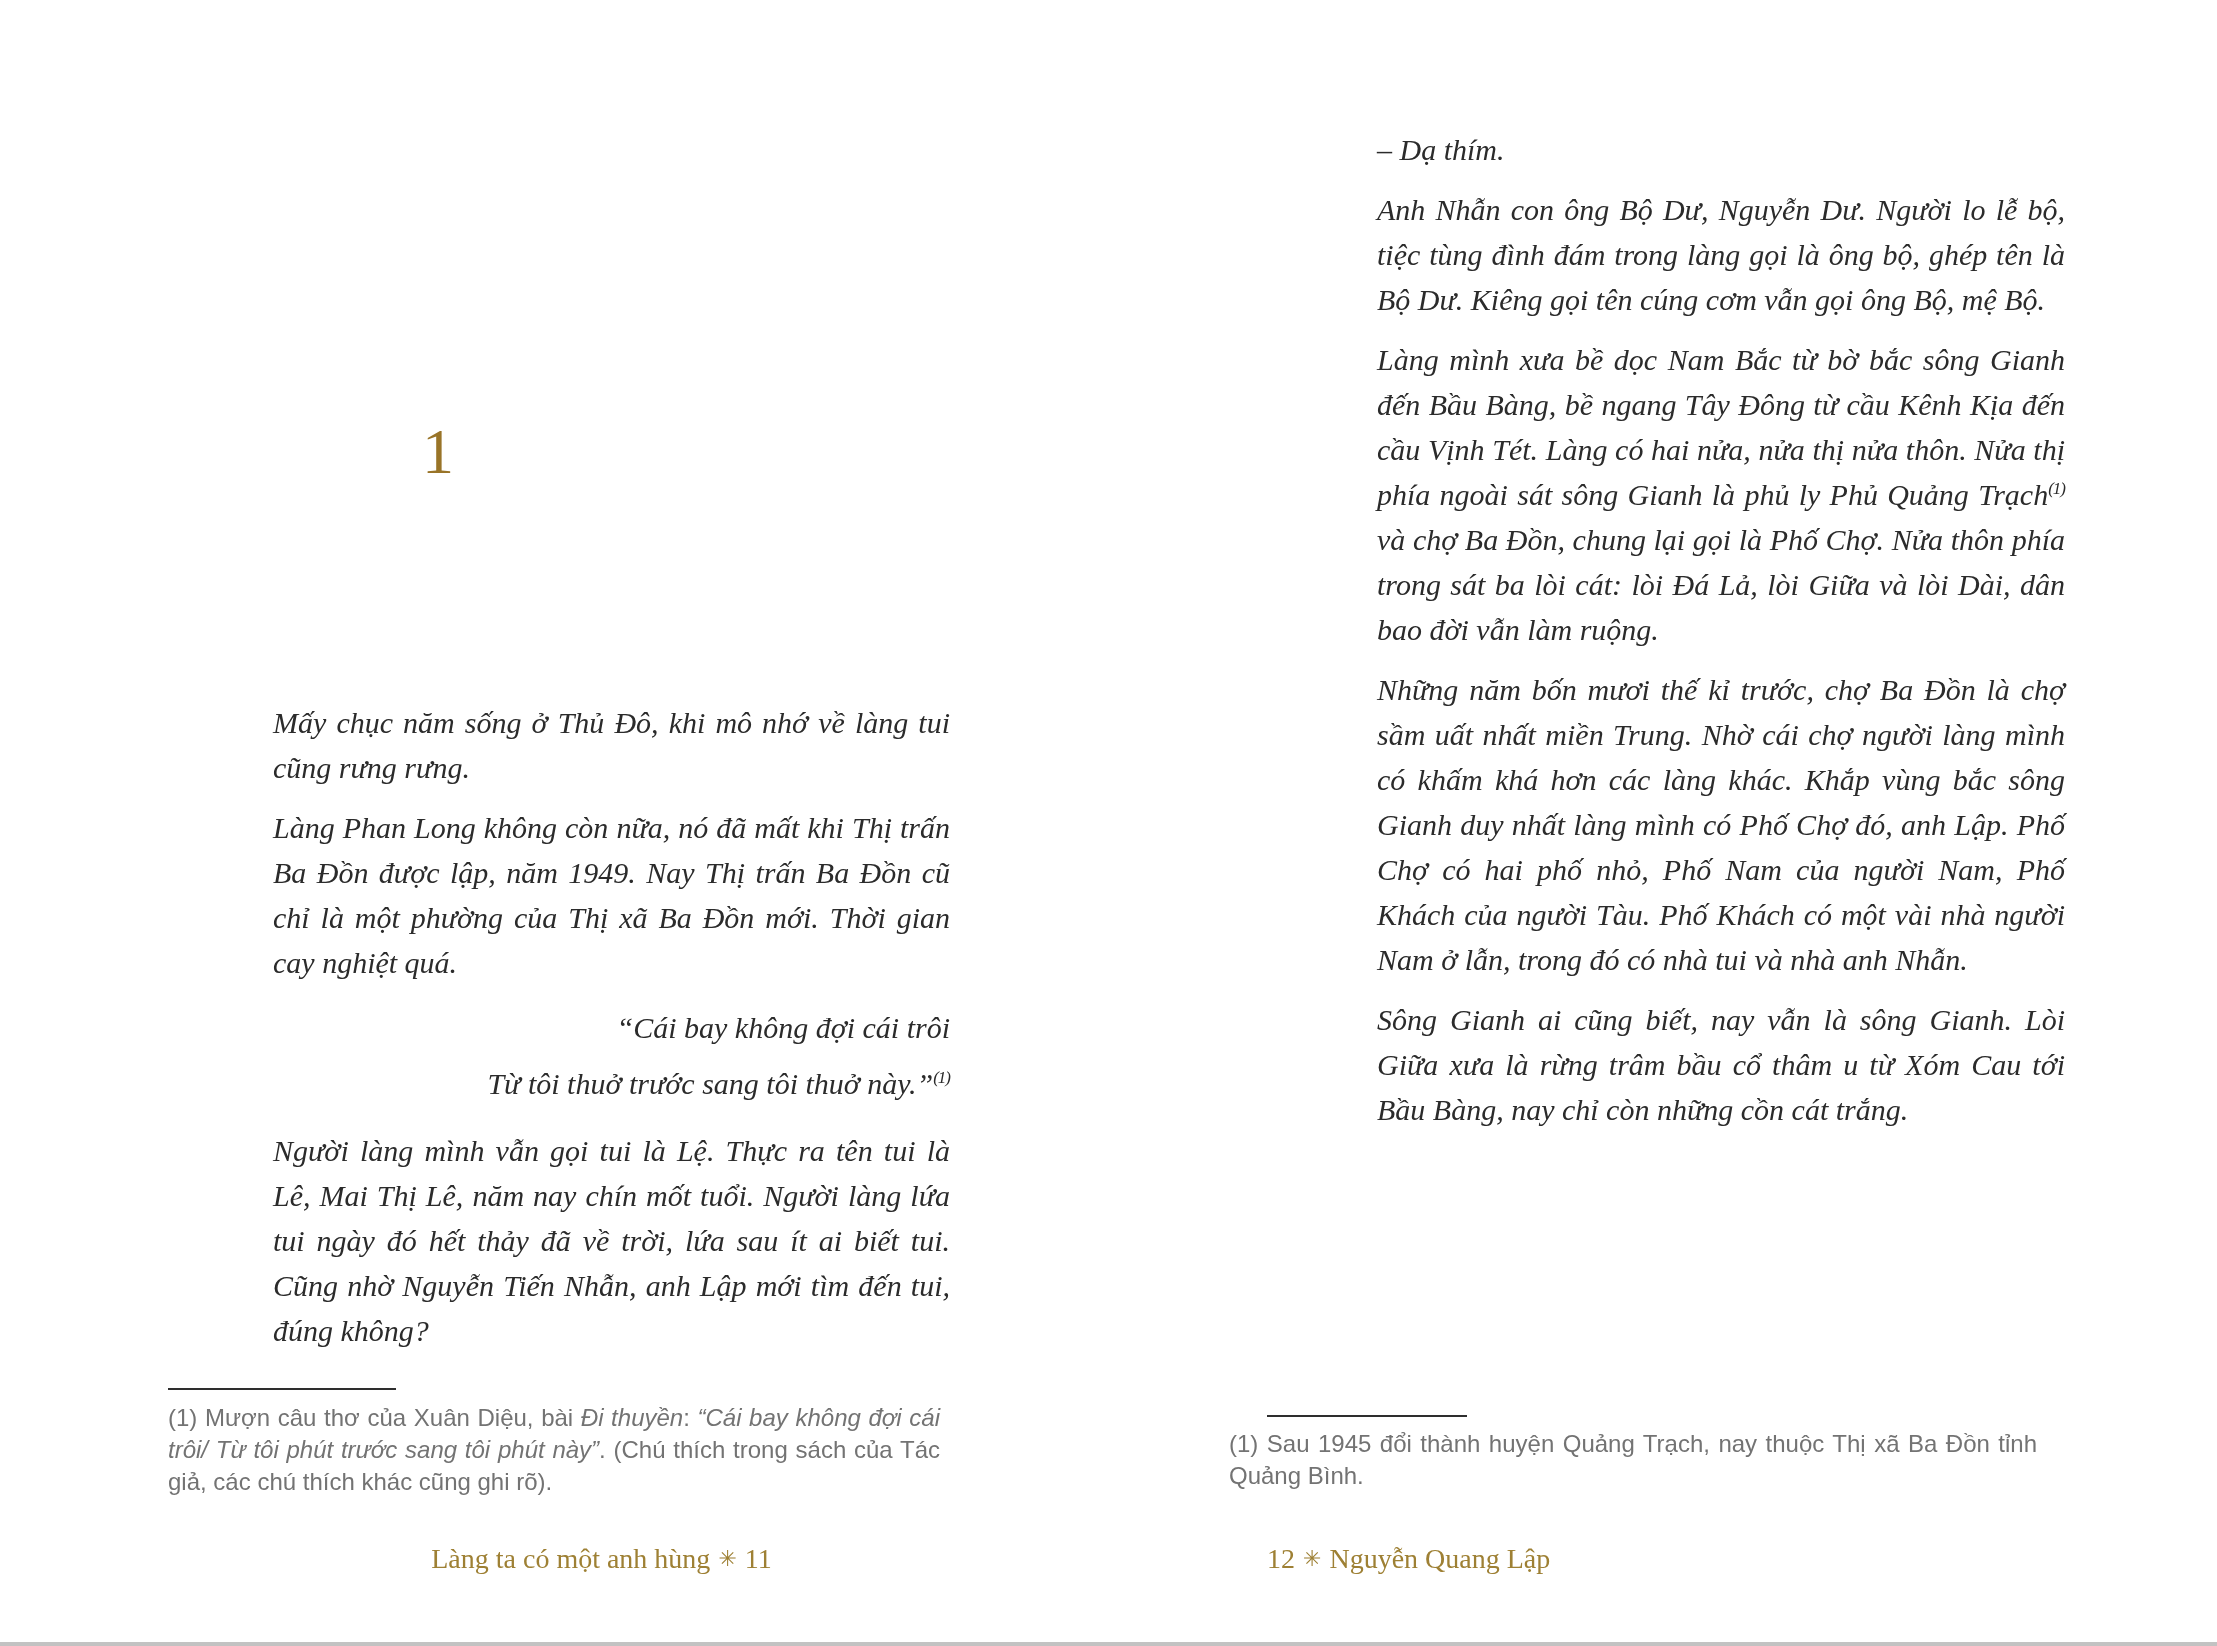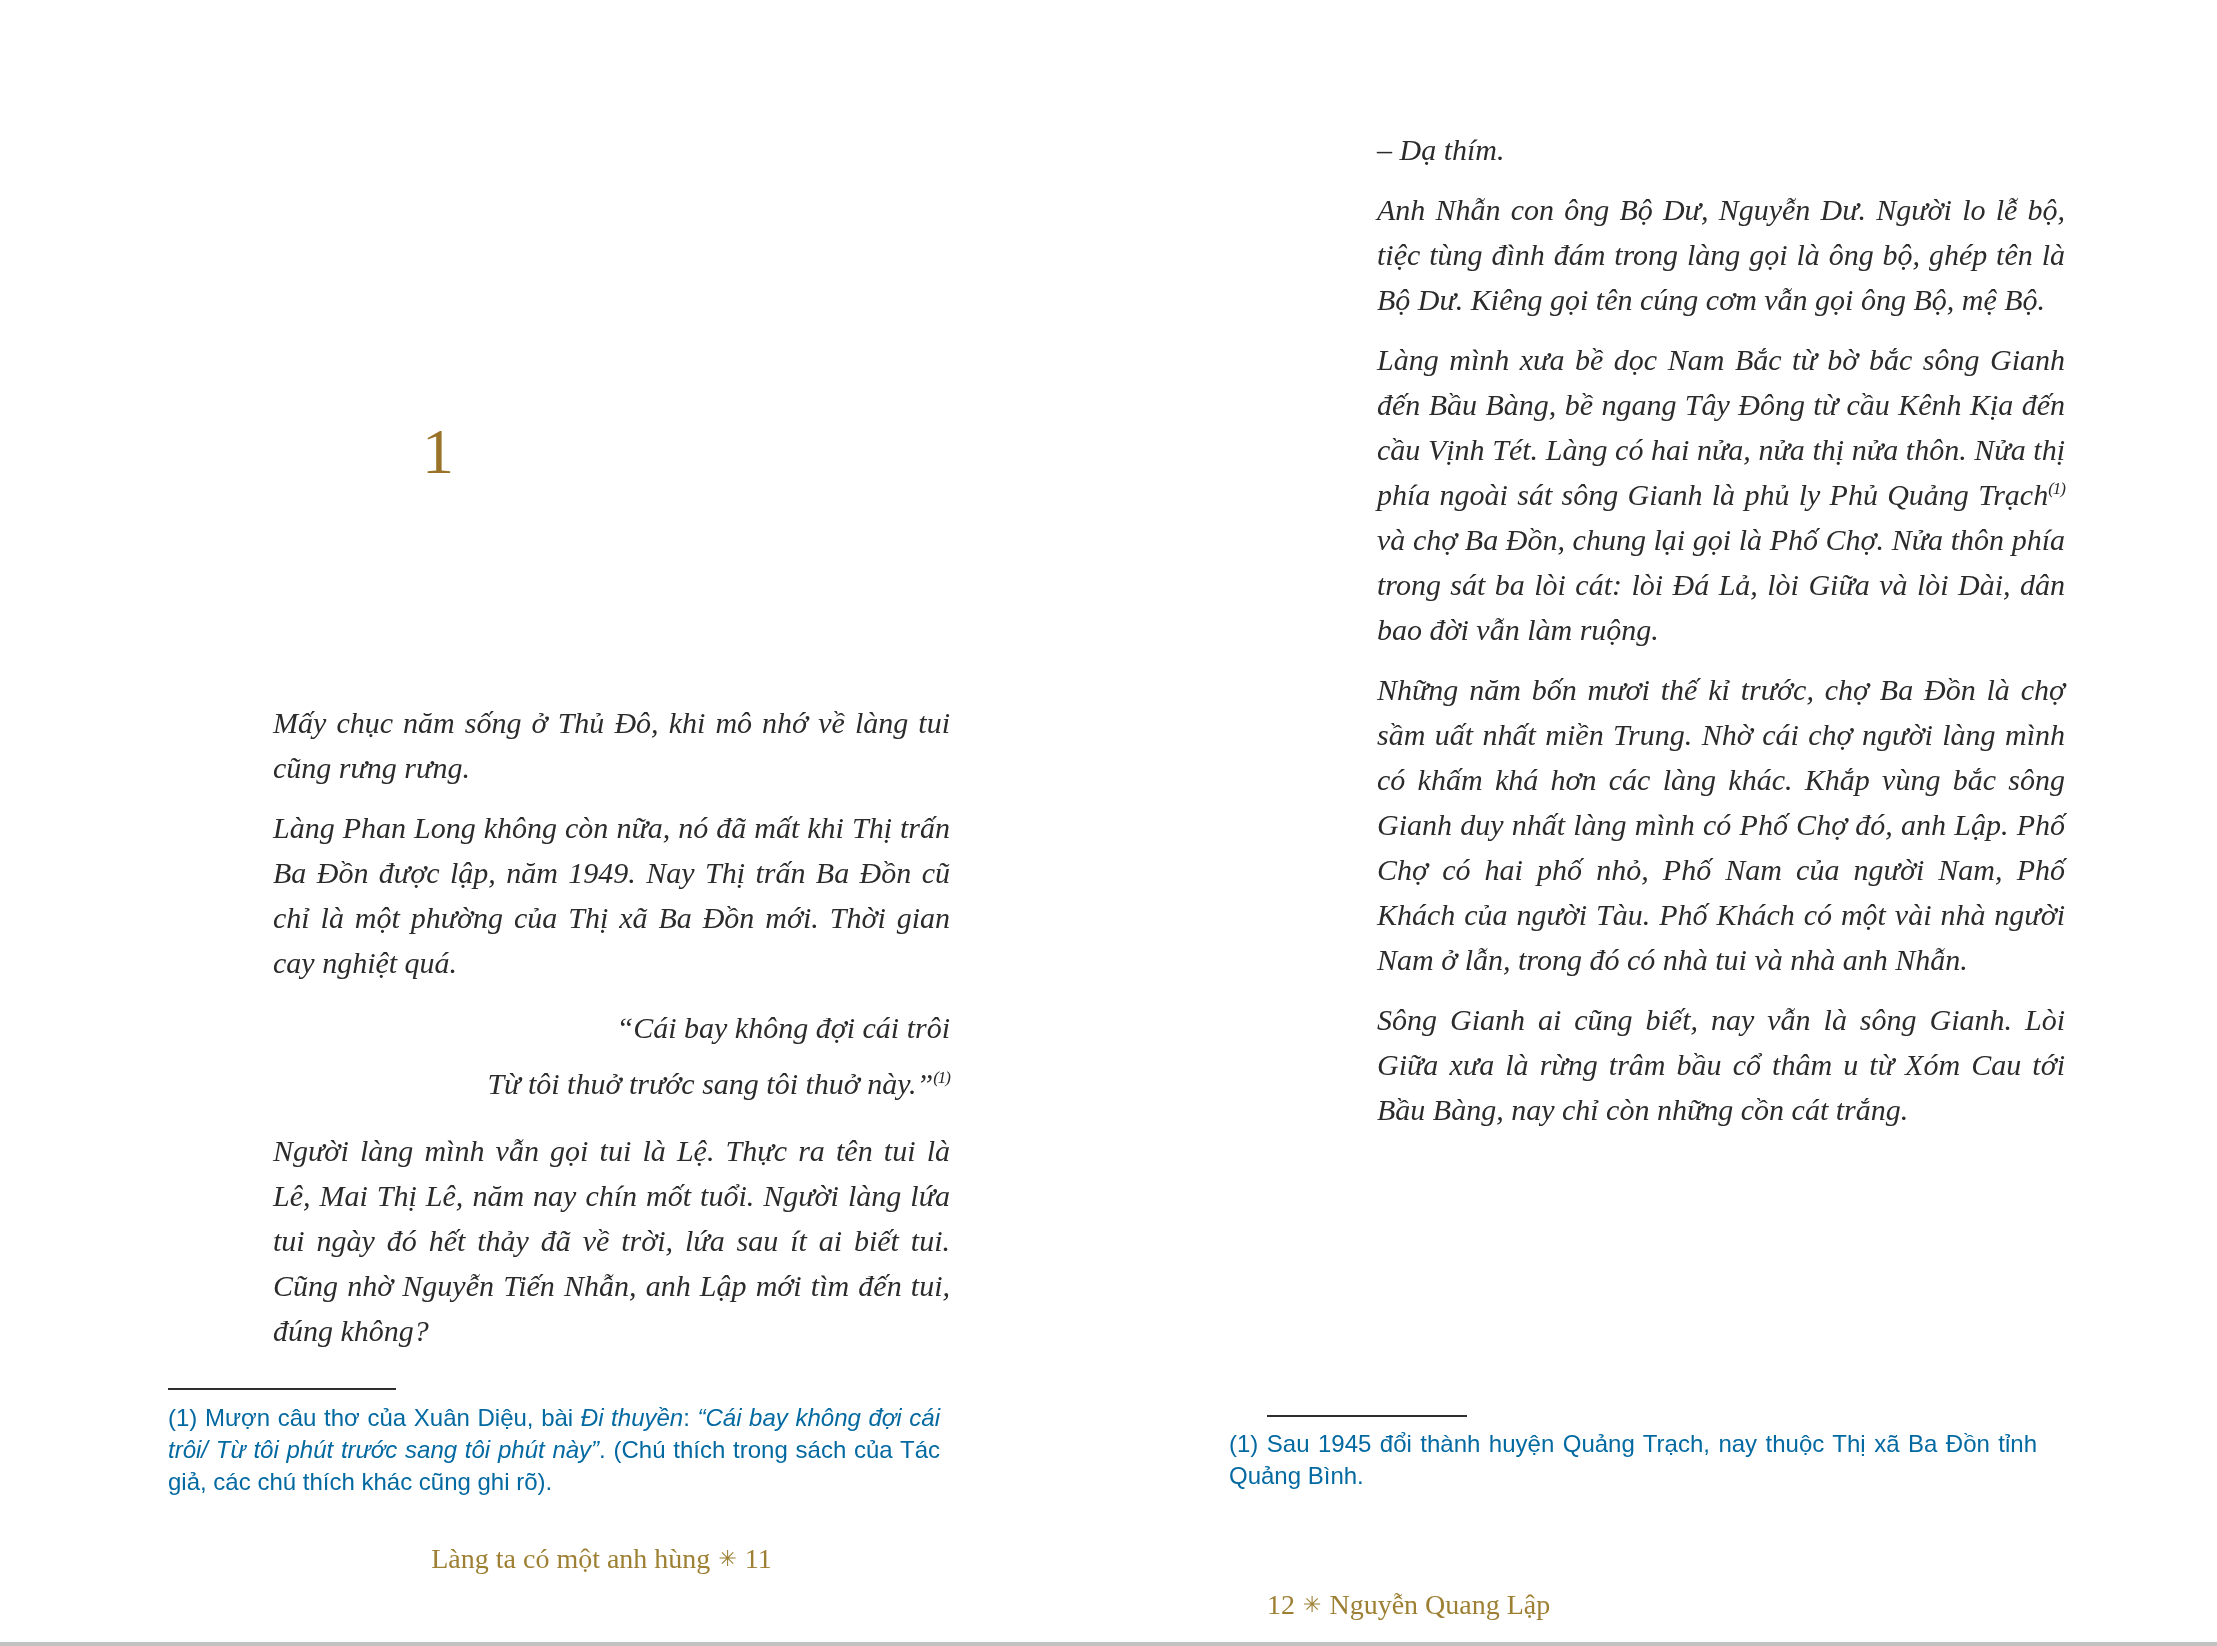--- a/index.html
+++ b/index.html
@@ -52,38 +52,38 @@
     height: 2px;
     background: #2e2e2e;
   }
   .left-rule  { left: 168px;  top: 1388px; width: 228px; }
   .right-rule { left: 1267px; top: 1415px; width: 200px; }
   .footnote {
     position: absolute;
     font-family: "Liberation Sans", "DejaVu Sans", sans-serif;
     font-size: 24px;
     line-height: 32px;
-    color: #0369a1;
+    color: #737373;
     text-align: justify;
   }
   .left-fn  { left: 168px;  top: 1402px; width: 772px; }
   .right-fn { left: 1229px; top: 1428px; width: 808px; }
   .footnote i { font-style: italic; }
   
   .footer {
     position: absolute;
     top: 1542px;
     font-family: "Liberation Serif", "DejaVu Serif", serif;
     font-size: 28px;
     line-height: 34px;
     color: #9e8034;
     white-space: nowrap;
   }
   .left-footer  { left: 273px; width: 657px; text-align: center; }
-  .right-footer { left: 1267px; text-align: left; margin-top: 46px; }
+  .right-footer { left: 1267px; text-align: left; }
   .footer .sep {
     font-family: "DejaVu Sans", sans-serif;
     font-size: 22px;
     margin: 0 8px;
     position: relative; top: -2px;
   }
   
   .bottom-edge {
     position: absolute;
     left: 0; right: 0; bottom: 0;

